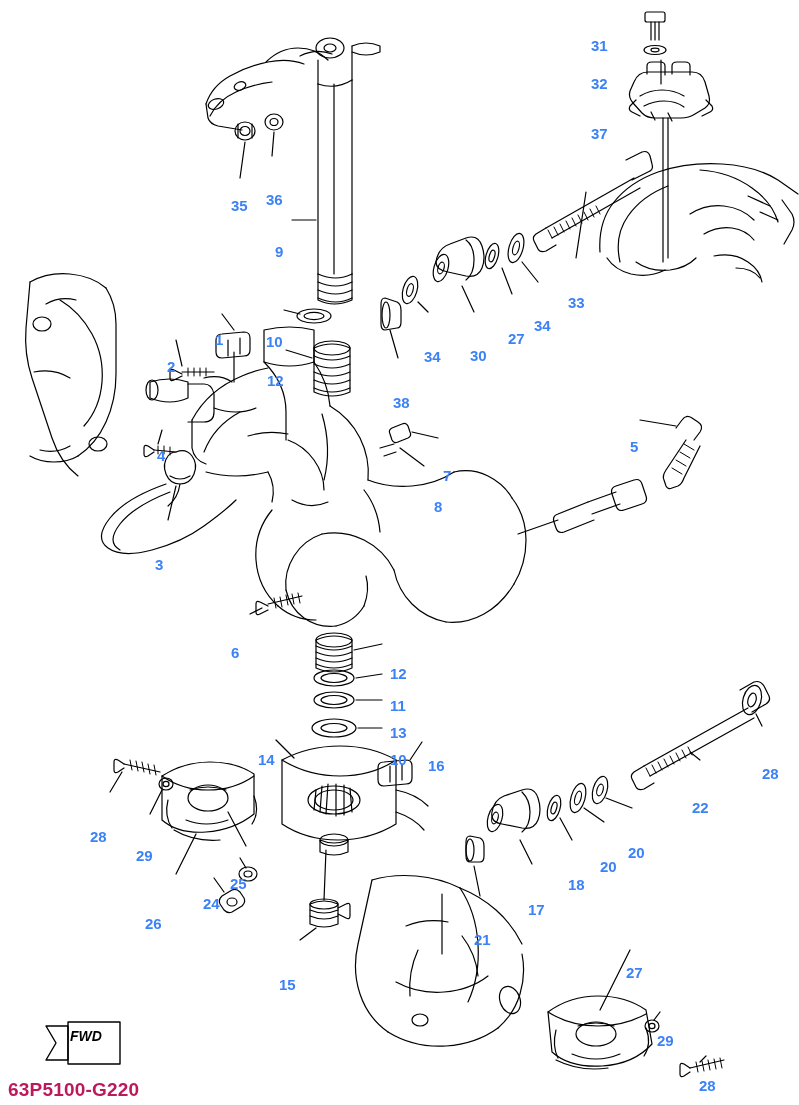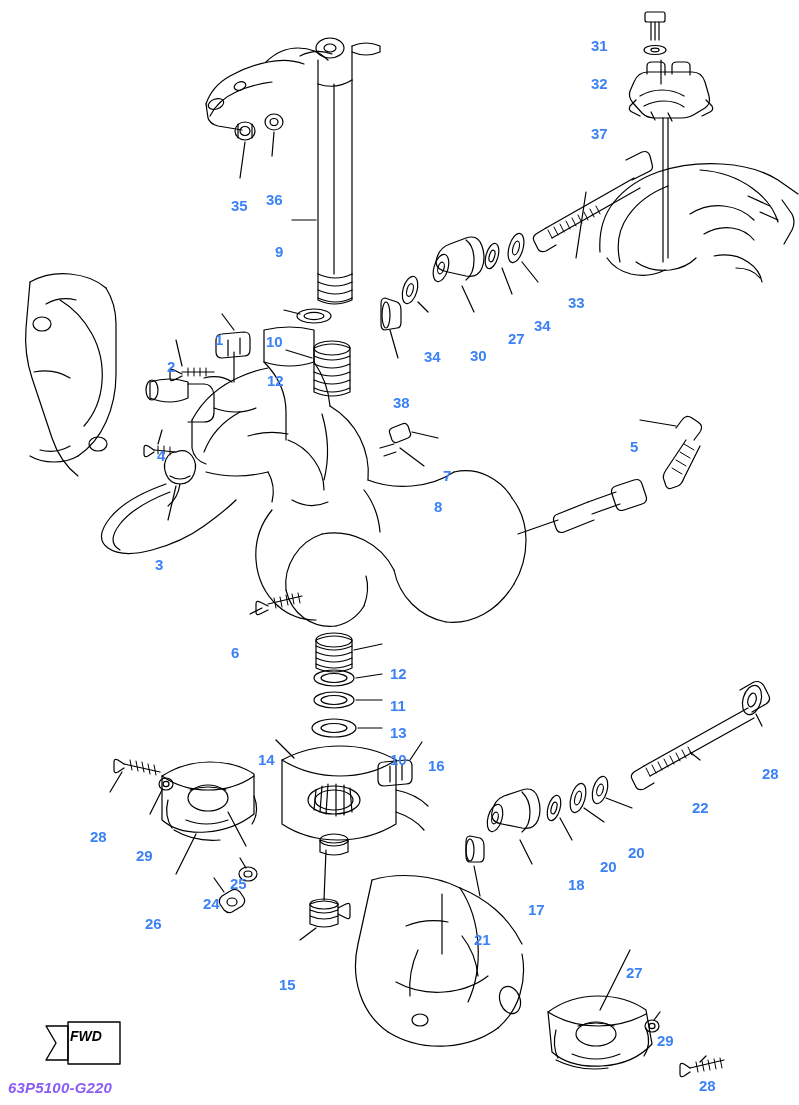--- a/index.html
+++ b/index.html
@@ -32,25 +32,24 @@
     color: #3b82f6;
     white-space: nowrap;
     line-height: 1;
     margin-top: 28px;
   }
   #part-code {
     position: absolute;
     left: 8px;
     top: 1079px;
     font-family: "Liberation Sans", sans-serif;
-    font-size: 15px;
+    font-size: 19px;
     font-weight: bold;
-    color: #8b5cf6;
+    color: #be185d;
     letter-spacing: 0.2px;
-    font-style: italic;
   }
   #fwd-badge {
     position: absolute;
     left: 44px;
     top: 1022px;
     width: 78px;
     height: 42px;
   }
   #fwd-badge .fwd-label {
     position: absolute;

